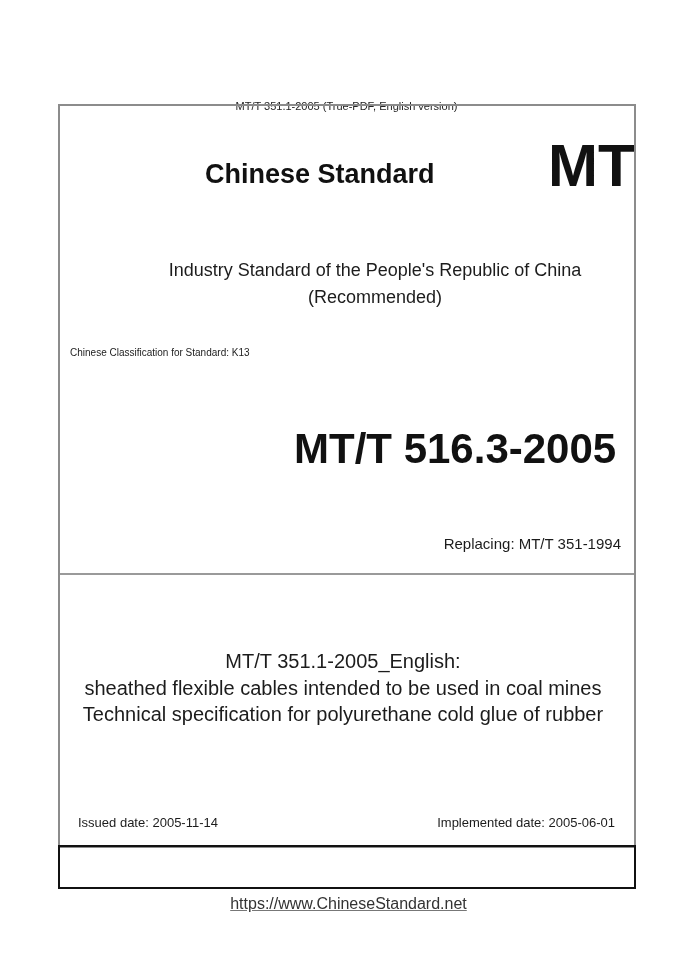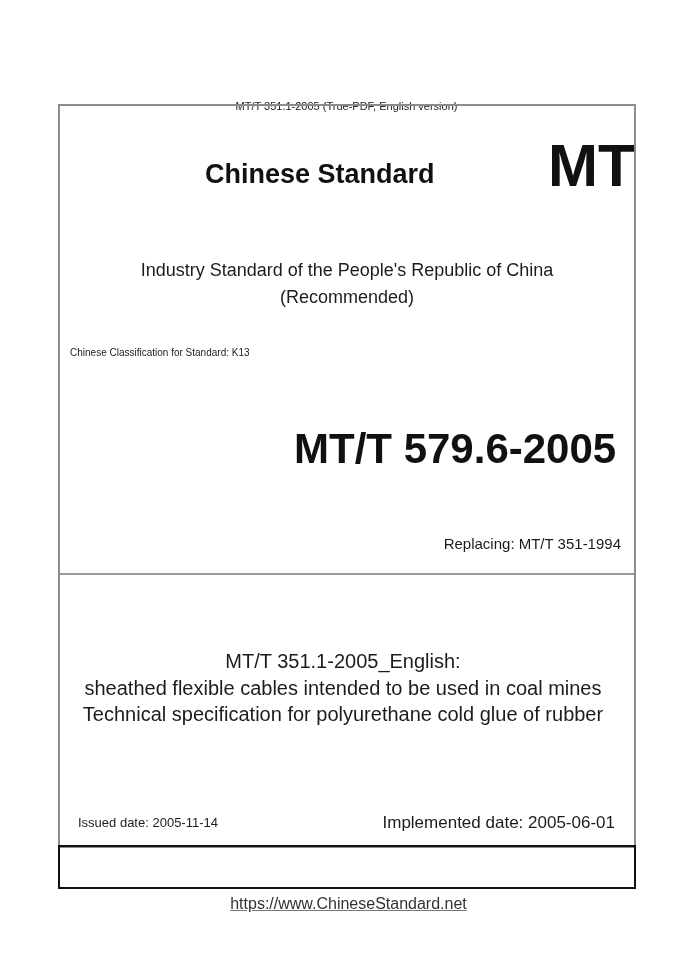--- a/index.html
+++ b/index.html
@@ -45,20 +45,21 @@
     .title-mt {
       left: 548px; top: 136px;
       font-size: 60px; font-weight: bold;
       line-height: 60px; color: #111111;
     }
 
     .industry {
       left: 60px; width: 574px; top: 257px;
       font-size: 18px; line-height: 27px;
       color: #1c1c1c;
+      padding-left: 28px;
     }
 
     .classification {
       left: 70px; top: 345px;
       font-size: 10px; line-height: 16px;
       color: #1c1c1c;
     }
 
     .code-big {
       left: 294px; top: 425px;
@@ -78,21 +79,21 @@
       color: #1c1c1c;
     }
 
     .issued {
       left: 78px; top: 815px;
       font-size: 13px; line-height: 16px;
       color: #1c1c1c;
     }
     .implemented {
       right: 78px; top: 815px;
-      font-size: 17px; line-height: 16px;
+      font-size: 13px; line-height: 16px;
       color: #1c1c1c;
     }
 
     .bottom-box {
       left: 58px; top: 845px;
       width: 574px; height: 40px;
       border: 2px solid #111111;
       box-sizing: content-box;
     }
 
@@ -116,21 +117,21 @@
 <div class="abs title-cs">Chinese Standard</div>
 <div class="abs title-mt">MT</div>
 
 <div class="abs industry center">
   <div>Industry Standard of the People's Republic of China</div>
   <div>(Recommended)</div>
 </div>
 
 <div class="abs classification">Chinese Classification for Standard: K13</div>
 
-<div class="abs code-big">MT/T 579.6-2005</div>
+<div class="abs code-big">MT/T 516.3-2005</div>
 
 <div class="abs replacing">Replacing: MT/T 351-1994</div>
 
 <div class="abs divider"></div>
 
 <div class="abs doc-title center">
   <div>MT/T 351.1-2005_English:</div>
   <div>sheathed flexible cables intended to be used in coal mines</div>
   <div>Technical specification for polyurethane cold glue of rubber</div>
 </div>

